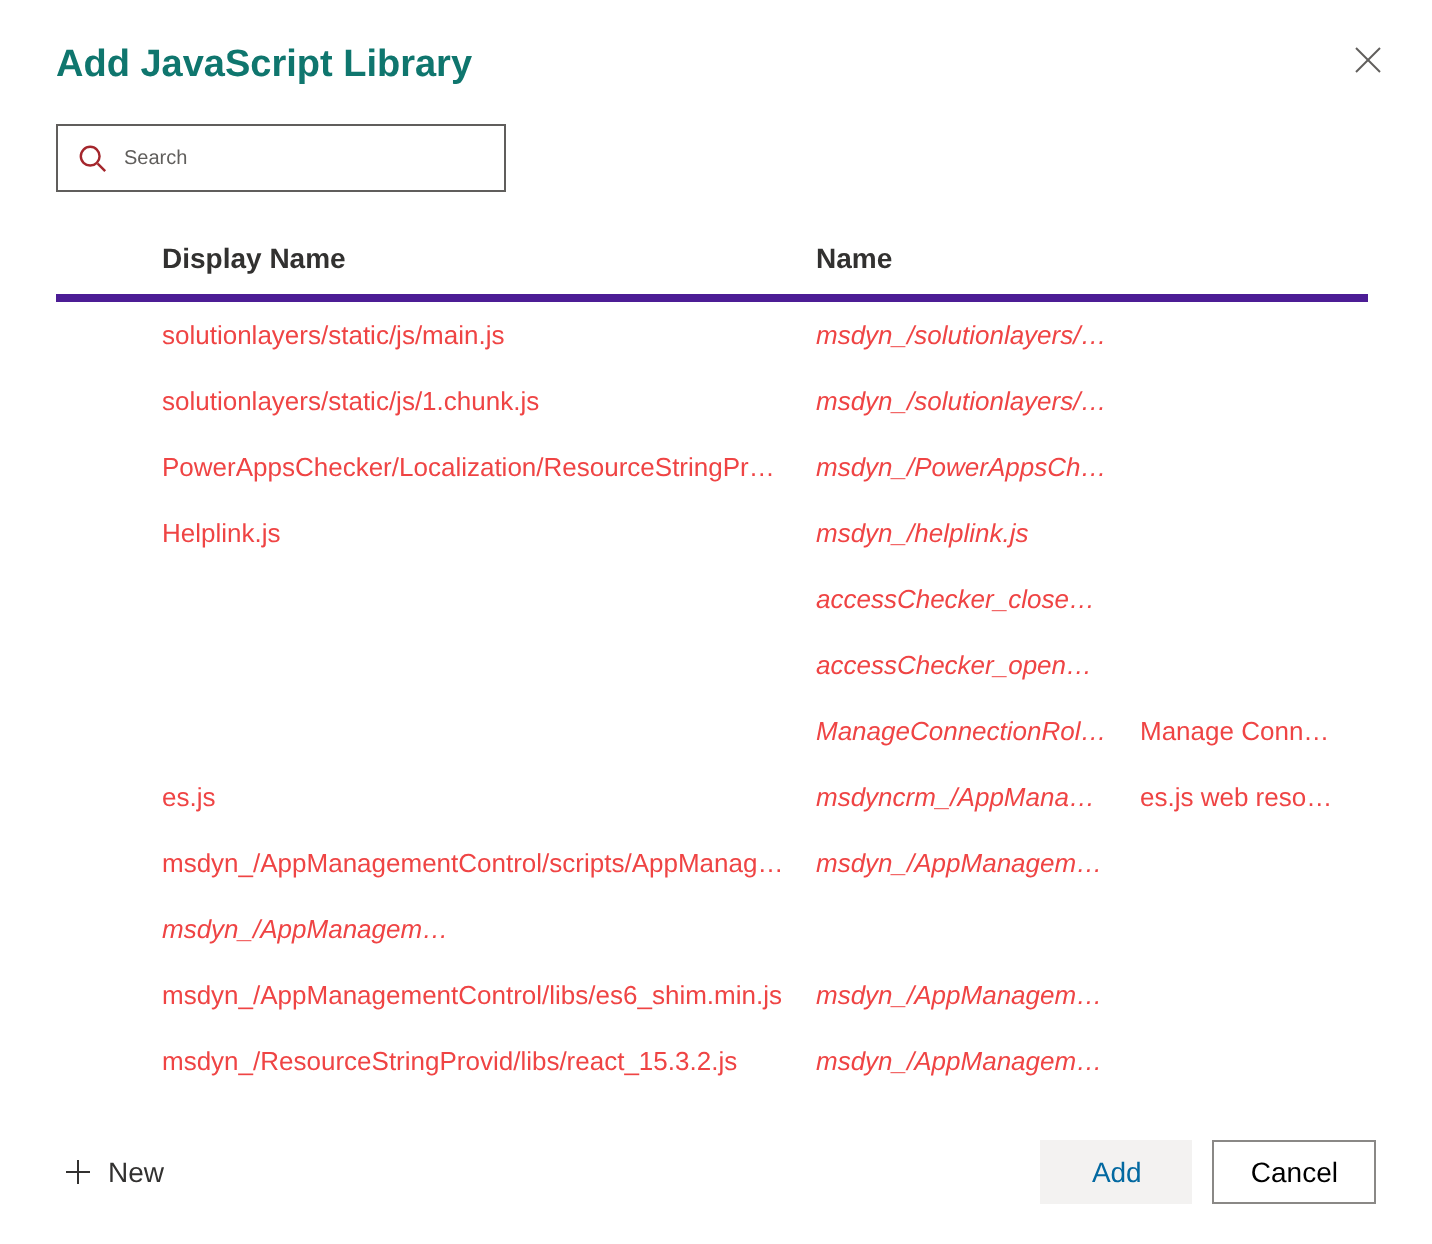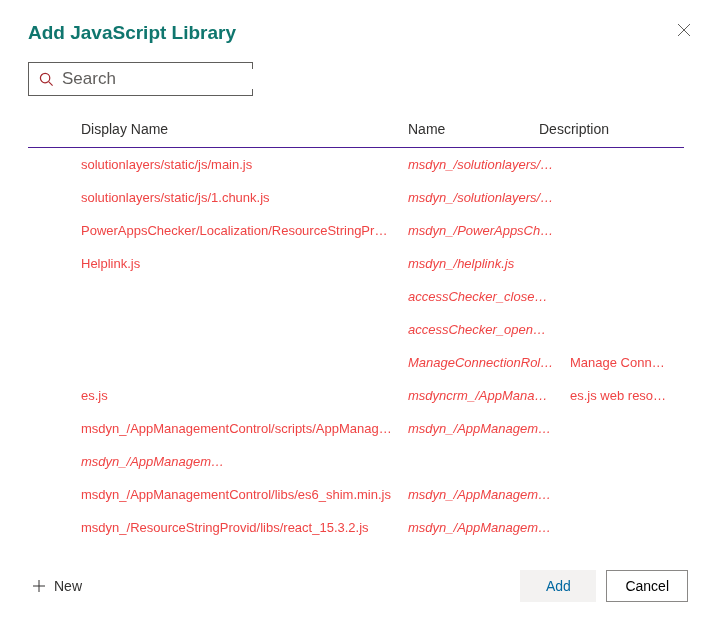--- a/index.html
+++ b/index.html
@@ -63,21 +63,21 @@
       align-items: center;
       margin-right: 8px;
     }
     .search-icon svg {
       width: 15px;
       height: 15px;
     }
     .search-input {
       border: none;
       outline: none;
-      font-size: 17px;
+      font-size: 10px;
       flex: 1;
       color: #15803d;
     }
     .search-input::placeholder {
       color: #605e5c;
     }
     .table-container {
       flex: 1;
       overflow-y: auto;
       position: relative;
@@ -96,23 +96,23 @@
     }
     .table-container::-webkit-scrollbar-button {
       background: #f3f2f1;
       height: 17px;
       display: block;
     }
     .col-header {
       display: flex;
       padding: 10px 0 10px 53px;
       font-size: 14px;
-      font-weight: 400;
+      font-weight: 700;
       color: #323130;
-      border-bottom: 1px solid #4c1d95;
+      border-bottom: 4px solid #4c1d95;
     }
     .col-display {
       width: 327px;
       flex-shrink: 0;
     }
     .col-name {
       width: 131px;
       flex-shrink: 0;
     }
     .col-desc {
@@ -206,21 +206,20 @@
         <line x1="10.5" y1="10.5" x2="14.5" y2="14.5"></line>
       </svg>
     </span>
     <input class="search-input" type="text" placeholder="Search" style="">
   </div>
 
   <div class="table-container">
     <div class="col-header">
       <div class="col-display">Display Name</div>
       <div class="col-name">Name</div>
-      <div class="col-desc">Description</div>
     </div>
     <div id="rows-container">
         <div class="row">
           <div class="cell col-display">solutionlayers/static/js/main.js</div>
           <div class="cell col-name">msdyn_/solutionlayers/sta...</div>
           <div class="cell col-desc"></div>
         </div>
         <div class="row">
           <div class="cell col-display">solutionlayers/static/js/1.chunk.js</div>
           <div class="cell col-name">msdyn_/solutionlayers/sta...</div>

